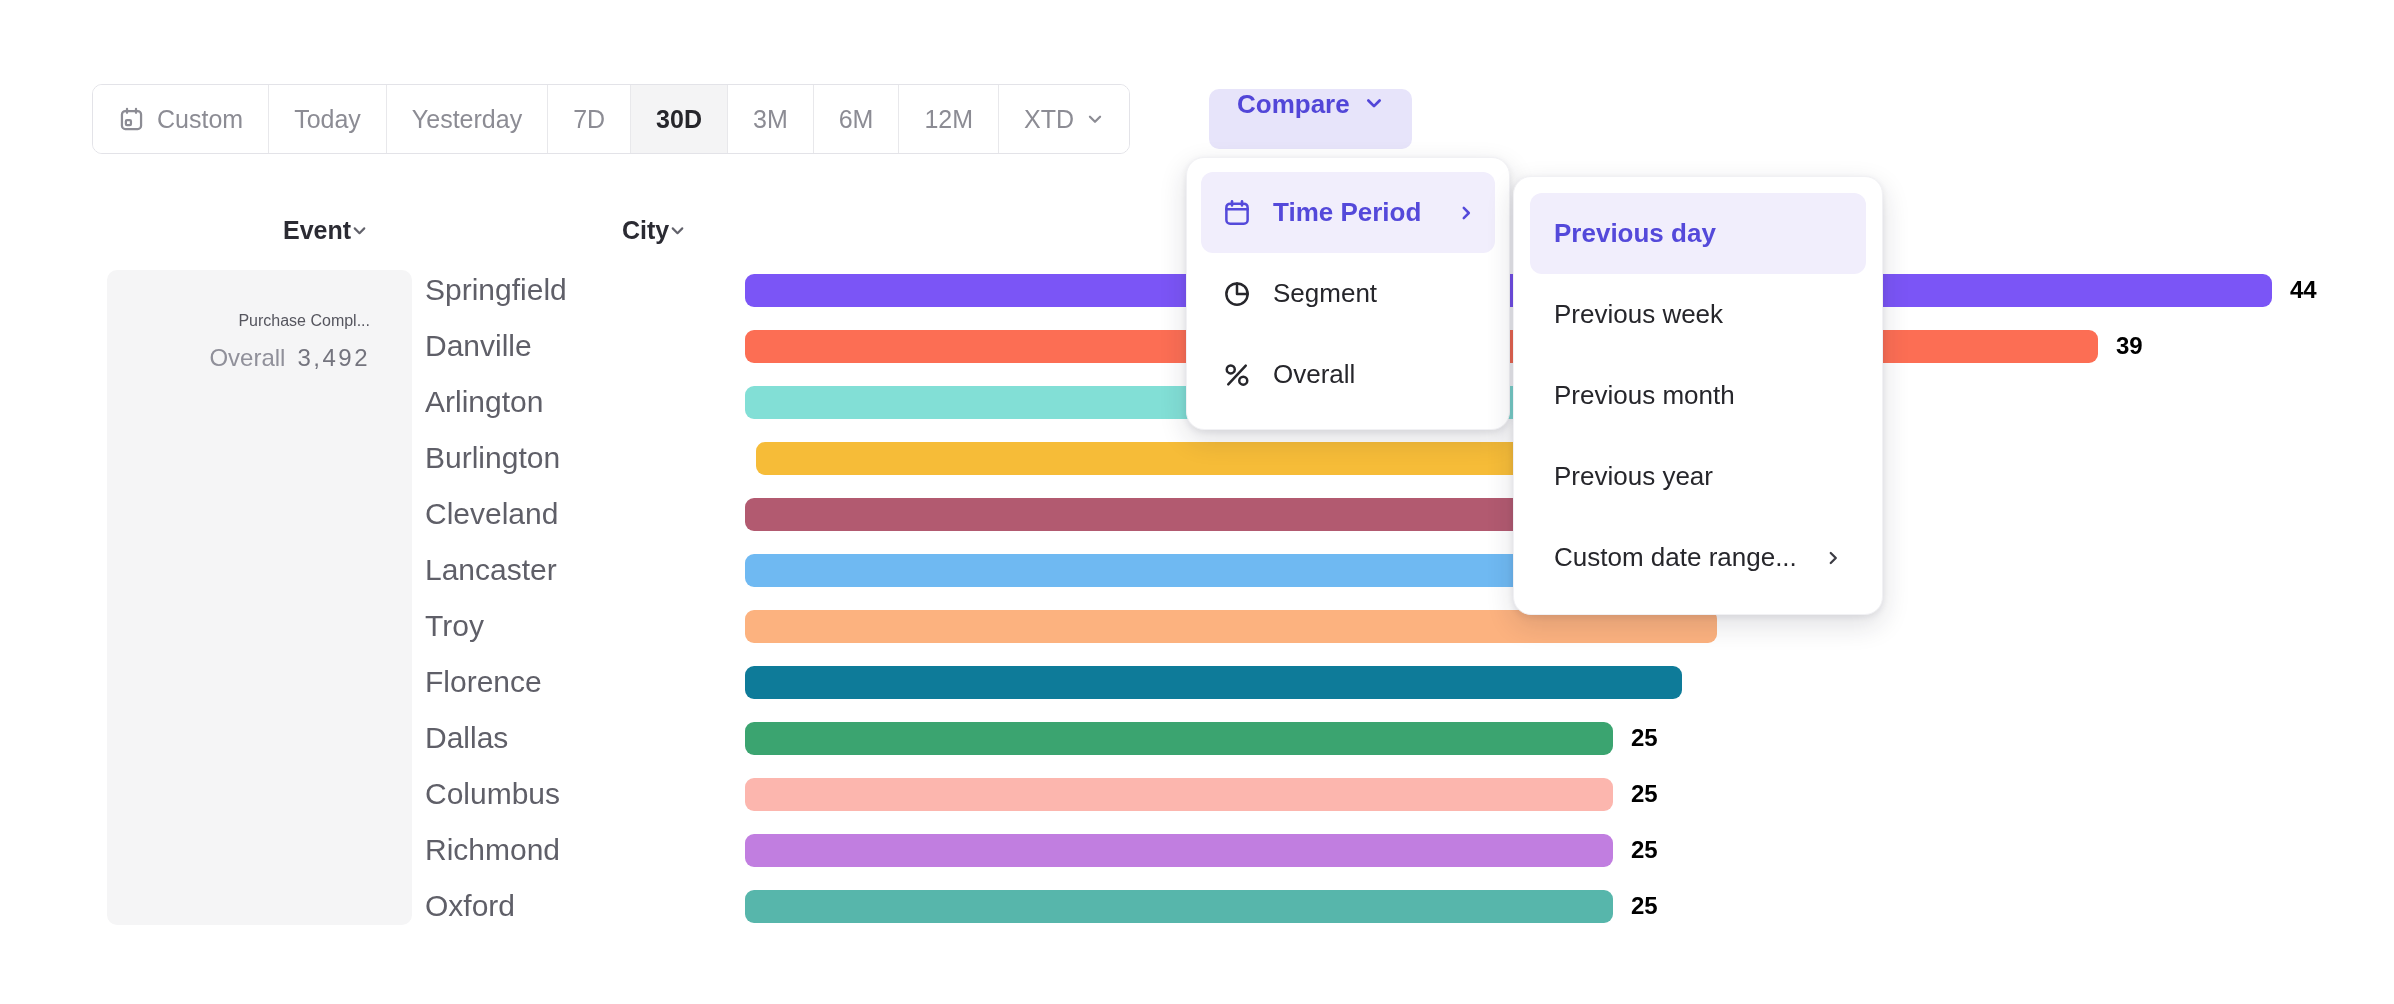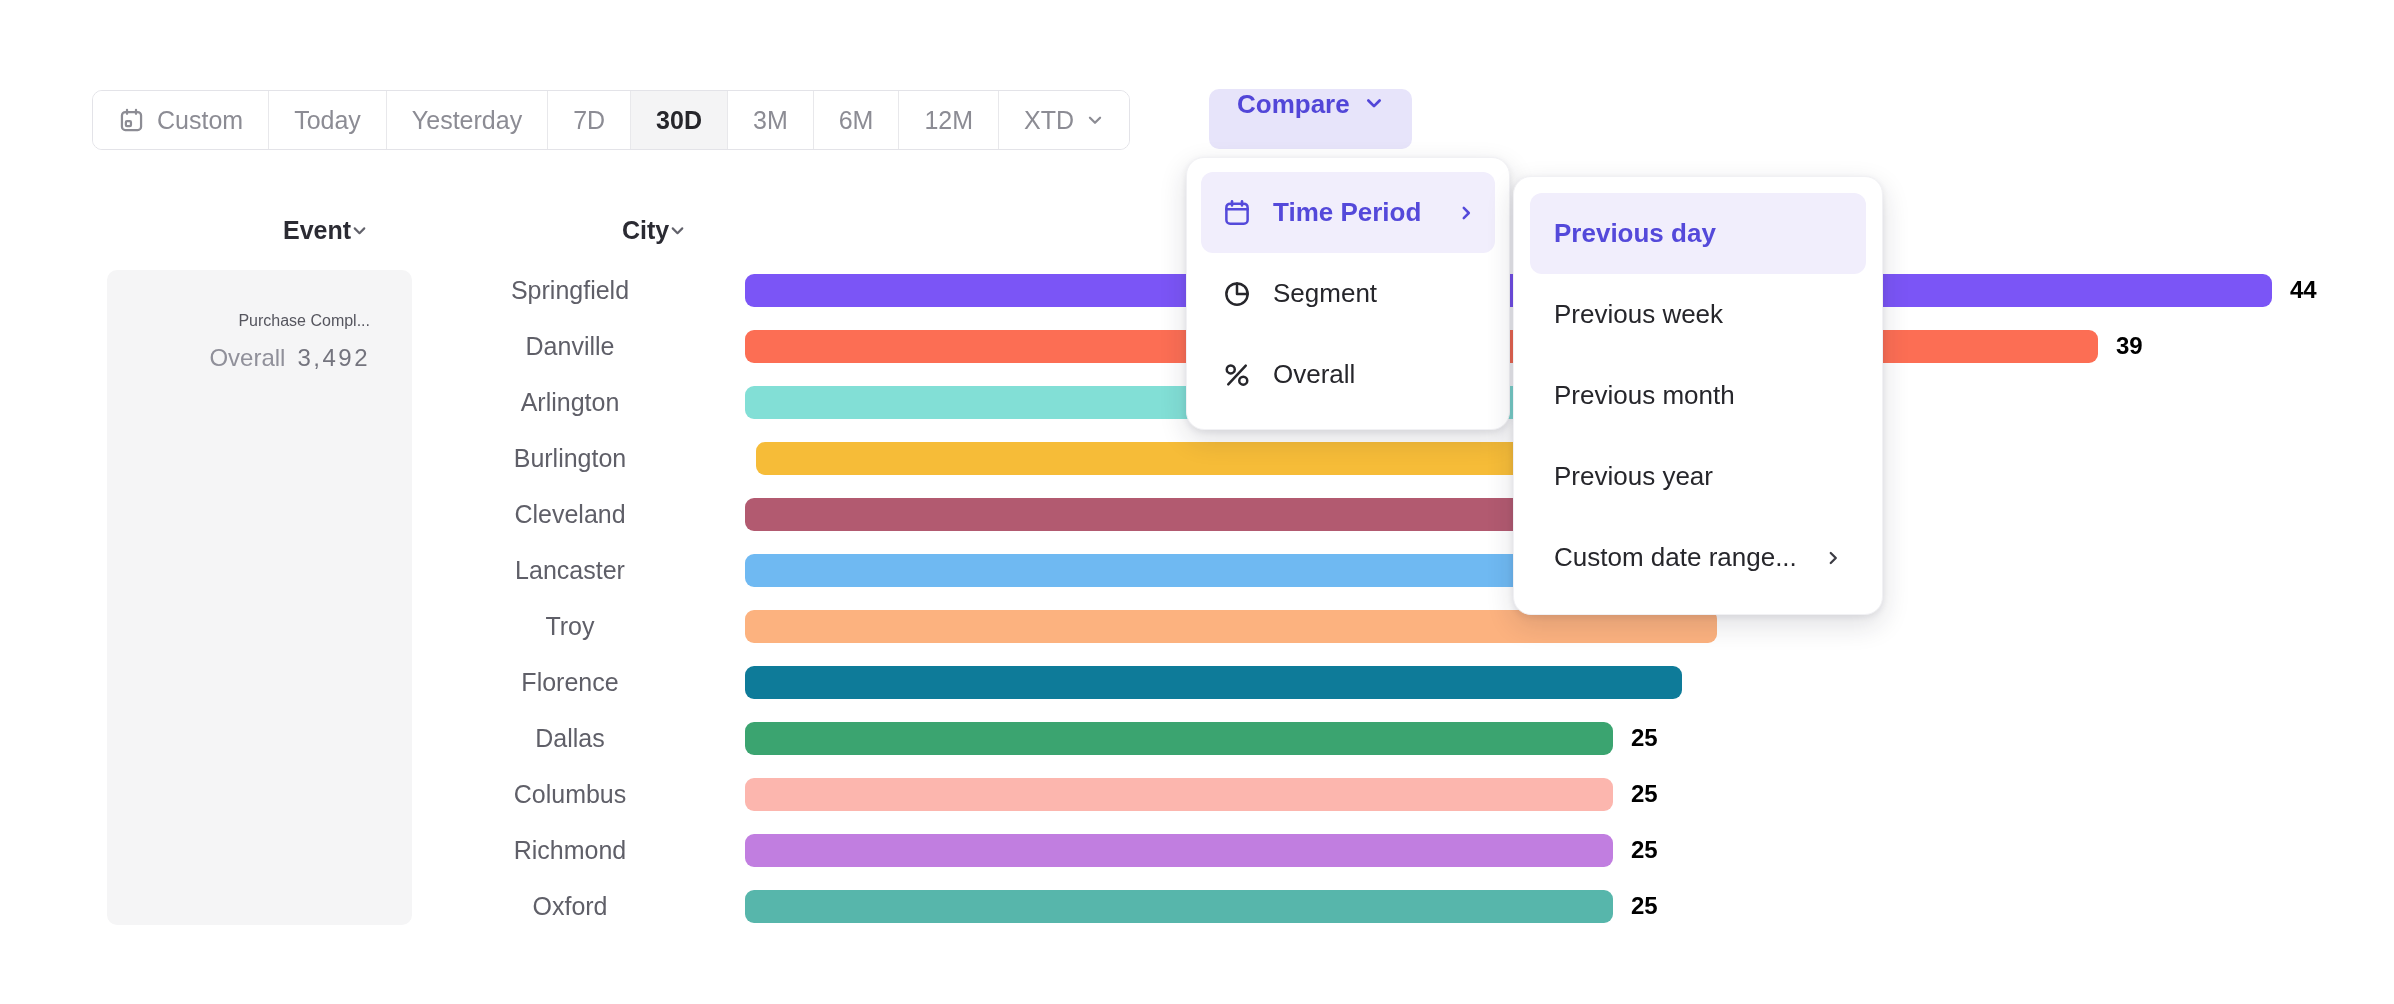--- a/index.html
+++ b/index.html
@@ -1,21 +1,21 @@
 <!DOCTYPE html>
 <html><head>
 <meta charset="utf-8">
 <style>
   * { margin:0; padding:0; box-sizing:border-box; }
   html,body { width:2394px; height:1004px; background:#ffffff;
     font-family:"Liberation Sans", sans-serif; overflow:hidden; }
   .stage { position:relative; width:2394px; height:1004px; background:#fff; }
 
   
-  .toolbar { position:absolute; left:92px; top:90px; height:60px;
+  .toolbar { position:absolute; left:92px; top:84px; height:70px;
     display:flex; align-items:stretch; background:#fff;
     border:1px solid #e3e3e8; border-radius:10px; overflow:hidden; z-index:5; }
   .tbtn { display:flex; align-items:center; gap:12px; padding:0 25px;
     font-size:25px; color:#8c8c94; background:#fff; border:none; cursor:pointer;
     border-right:1px solid #e8e8eb; white-space:nowrap; }
   .tbtn:last-child { border-right:none; }
   .tbtn.active { background:#f4f4f5; color:#26262b; font-weight:700; }
   .tbtn svg { display:block; }
 
   
@@ -35,21 +35,21 @@
     text-align:right; z-index:4; }
   .event-title { font-size:16px; color:#55555e; line-height:34px;
     white-space:nowrap; overflow:hidden; }
   .event-overall { margin-top:6px; font-size:24px; color:#90909a; }
   .event-overall .val { color:#74747e; letter-spacing:2.5px; margin-left:12px; }
 
   
   .chart { position:absolute; left:425px; top:262px; width:1969px; height:700px; z-index:1; }
   .crow { position:absolute; left:0; height:56px; width:100%;
     display:flex; align-items:center; }
-  .clab { width:290px; text-align:center; font-size:25px; color:#5f5f68; flex:none; }
+  .clab { width:290px; text-align:left; font-size:30px; color:#5f5f68; flex:none; }
   .cbar { height:33px; border-radius:9px; margin-left:30px; flex:none; }
   .cval { margin-left:18px; font-size:24px; font-weight:700; color:#000000; }
 
   
   .menu { position:absolute; background:#fff; border:1px solid #f1f1f4;
     border-radius:18px;
     box-shadow:0 10px 28px rgba(30,30,50,0.14), 0 2px 6px rgba(30,30,50,0.08);
     z-index:20; }
   .menu-main { left:1186px; top:157px; width:324px; padding:14px; }
   .menu-sub  { left:1513px; top:176px; width:370px; padding:16px; }

